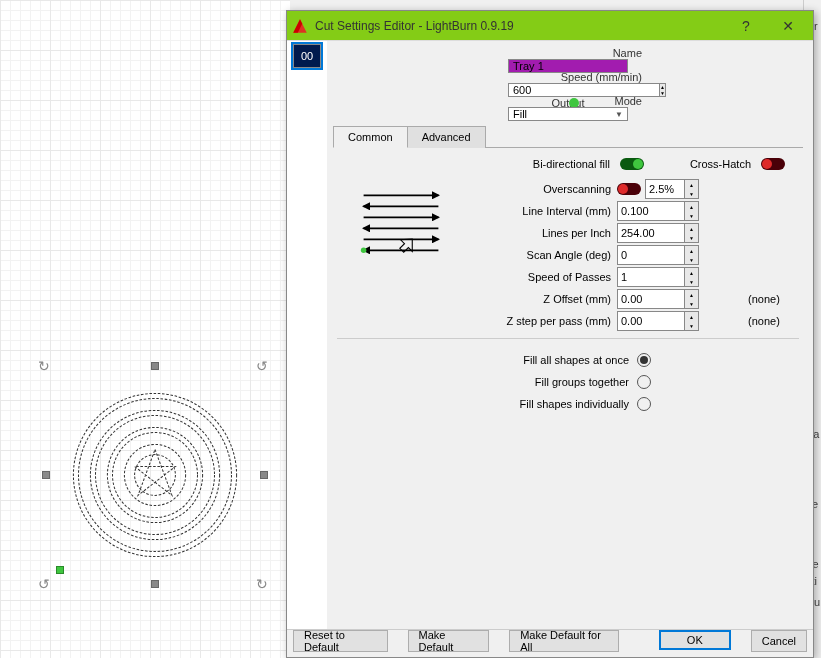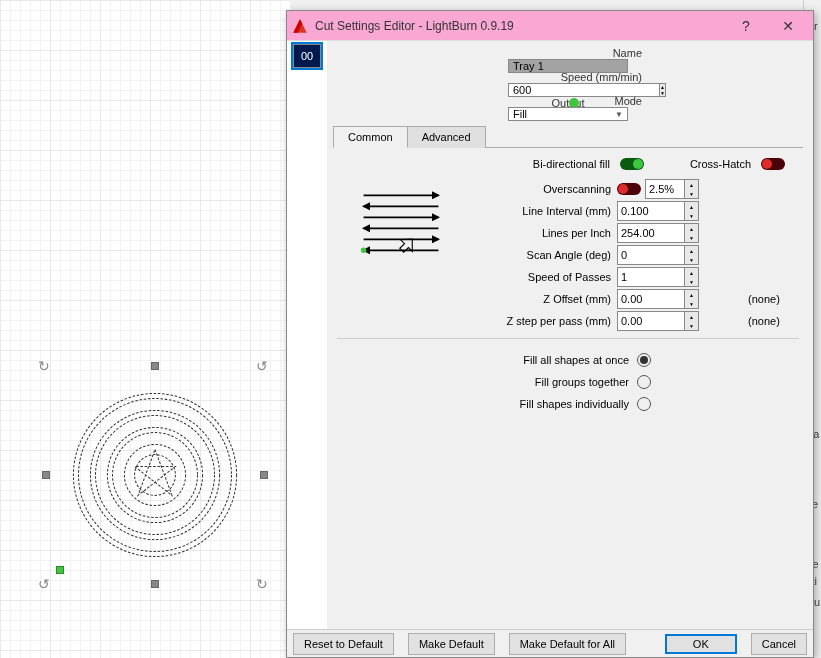--- a/index.html
+++ b/index.html
@@ -15,34 +15,34 @@
 .right-strip { position: absolute; right: 0; top: 0; width: 18px; height: 658px; background: #f0f0f0; border-left: 1px solid #ccc; }
 .right-text { position: absolute; font-size: 11px; color: #444; }
 
 .artwork { position: absolute; left: 70px; top: 390px; width: 170px; height: 170px; }
 .selection { position: absolute; left: 40px; top: 360px; width: 230px; height: 230px; }
 .handle { position: absolute; width: 8px; height: 8px; background: #888; border: 1px solid #666; }
 .handle.rot { width: 16px; height: 16px; background: none; border: none; color: #888; font-size: 14px; }
 .green-sq { position: absolute; width: 8px; height: 8px; background: #3fc63f; border: 1px solid #2a8a2a; }
 
 .dialog { position: absolute; left: 286px; top: 10px; width: 528px; height: 648px; background: #f0f0f0; border: 1px solid #888; box-shadow: 2px 2px 8px rgba(0,0,0,0.3); display: flex; flex-direction: column; }
-.titlebar { height: 30px; background: #f9a8d4; border-bottom: 1px solid #ddd; display: flex; align-items: center; padding: 0 4px; }
+.titlebar { height: 30px; background: #84cc16; border-bottom: 1px solid #ddd; display: flex; align-items: center; padding: 0 4px; }
 .app-icon { width: 18px; height: 18px; margin-right: 6px; }
 .title-text { flex: 1; font-size: 12px; color: #333; }
 .title-btn { width: 42px; height: 28px; display: flex; align-items: center; justify-content: center; font-size: 14px; color: #333; cursor: pointer; }
 
 .content-area { flex: 1; display: flex; }
 .swatch-col { width: 40px; background: #fff; }
 .swatch { width: 28px; height: 24px; margin: 3px auto; border: 1px solid #888; display: flex; align-items: center; justify-content: center; font-size: 11px; color: #fff; background: #001a4d; }
 .swatch.sel { outline: 2px solid #0078d7; }
 .main-col { flex: 1; padding: 6px 10px 6px 6px; display: flex; flex-direction: column; }
 
 .form-row { display: flex; align-items: center; height: 22px; margin-bottom: 2px; flex-direction: column; }
 .form-lbl { width: 160px; text-align: right; padding-right: 6px; color: #333; }
-.text-input { width: 120px; height: 20px; border: 1px solid #888; background: #a3a3a3; padding: 0 4px; font-size: 11px; }
+.text-input { width: 120px; height: 20px; border: 1px solid #888; background: #a21caf; padding: 0 4px; font-size: 11px; }
 .spin-wrap { display: flex; width: 120px; height: 20px; }
 .spin-wrap input { flex: 1; border: 1px solid #888; border-right: none; padding: 0 4px; font-size: 11px; }
 .spin-btns { width: 16px; display: flex; flex-direction: column; border: 1px solid #888; }
 .spin-btns div { flex: 1; background: #e8e8e8; display: flex; align-items: center; justify-content: center; font-size: 5px; cursor: pointer; }
 .select { width: 120px; height: 20px; border: 1px solid #888; background: #fff; position: relative; display: flex; align-items: center; padding: 0 4px; }
 .select::after { content: "▼"; position: absolute; right: 4px; font-size: 8px; color: #555; }
 .preview-black { width: 160px; height: 20px; background: #000; margin-left: 6px; }
 
 .toggle { width: 24px; height: 12px; border-radius: 6px; background: #4a0008; position: relative; margin: 0 6px; }
 .toggle::after { content: ""; position: absolute; width: 10px; height: 10px; border-radius: 5px; top: 1px; left: 1px; background: #de2a2a; }
@@ -68,21 +68,21 @@
 .sp2 div { flex: 1; background: #e8e8e8; display: flex; align-items: center; justify-content: center; font-size: 5px; cursor: pointer; }
 .nonecol { width: 70px; text-align: center; margin-left: 30px; }
 hr.sec { margin: 6px 0; border: none; border-top: 1px solid #ccc; }
 
 .radios { padding-top: 4px; }
 .radrow { display: flex; align-items: center; justify-content: flex-end; height: 22px; padding-right: 140px; }
 .radrow span { margin-right: 8px; }
 .radio { width: 14px; height: 14px; border: 1px solid #555; border-radius: 50%; display: inline-block; position: relative; }
 .radio.checked::after { content: ""; position: absolute; width: 8px; height: 8px; border-radius: 50%; background: #333; top: 2px; left: 2px; }
 
-.footer { height: 28px; border-top: 1px solid #ccc; display: flex; align-items: center; padding: 0 6px; gap: 14px; }
+.footer { height: 28px; border-top: 1px solid #ccc; display: flex; align-items: flex-start; padding: 0 6px; gap: 20px; }
 .btn { height: 22px; padding: 0 10px; background: #e1e1e1; border: 1px solid #adadad; cursor: pointer; display: flex; align-items: center; font-size: 11px; }
 .btn.primary { border: 2px solid #0078d7; padding: 8px 26px; height: 20px; }
 .spacer { flex: 1; }
 
 .clearfix::after { content: ""; display: table; clear: both; }
 </style>
 </head>
 <body>
 
 <div class="canvas-bg"></div>

